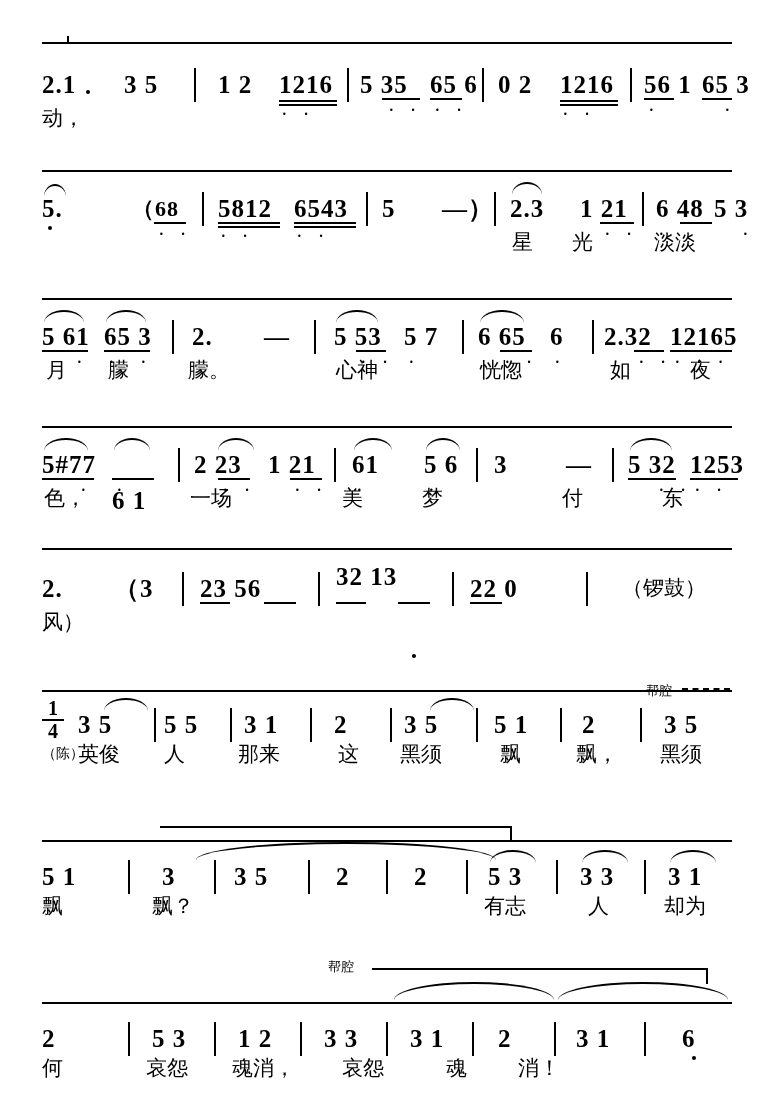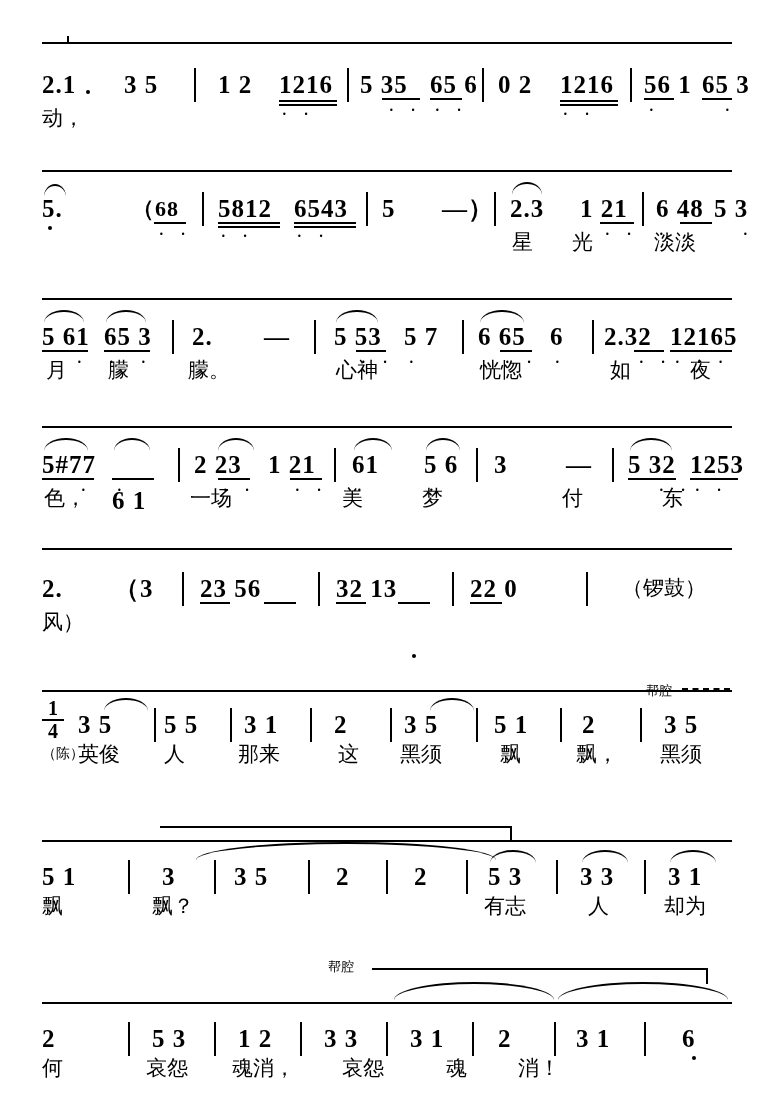--- a/index.html
+++ b/index.html
@@ -319,21 +319,21 @@
 
     <div class="cell note" style="left:0px; top:28px;">2.</div>
     <div class="cell note" style="left:72px; top:28px;">（3</div>
     <div class="bar" style="left:140px; top:24px;"></div>
 
     <div class="cell note" style="left:158px; top:28px;">23 56</div>
     <div class="beam" style="left:158px; top:54px; width:30px;"></div>
     <div class="beam" style="left:222px; top:54px; width:32px;"></div>
     <div class="bar" style="left:276px; top:24px;"></div>
 
-    <div class="cell note" style="left:294px; top:28px;">32 13</div>
+    <div class="cell note" style="left:294px; top:16px;">32 13</div>
     <div class="beam" style="left:294px; top:54px; width:30px;"></div>
     <div class="beam" style="left:356px; top:54px; width:32px;"></div>
     <div class="bar" style="left:410px; top:24px;"></div>
 
     <div class="cell note" style="left:428px; top:28px;">22 0</div>
     <div class="beam" style="left:428px; top:54px; width:32px;"></div>
     <div class="bar" style="left:544px; top:24px;"></div>
 
     <div class="cell lyric" style="left:580px; top:30px;">（锣鼓）</div>
 

